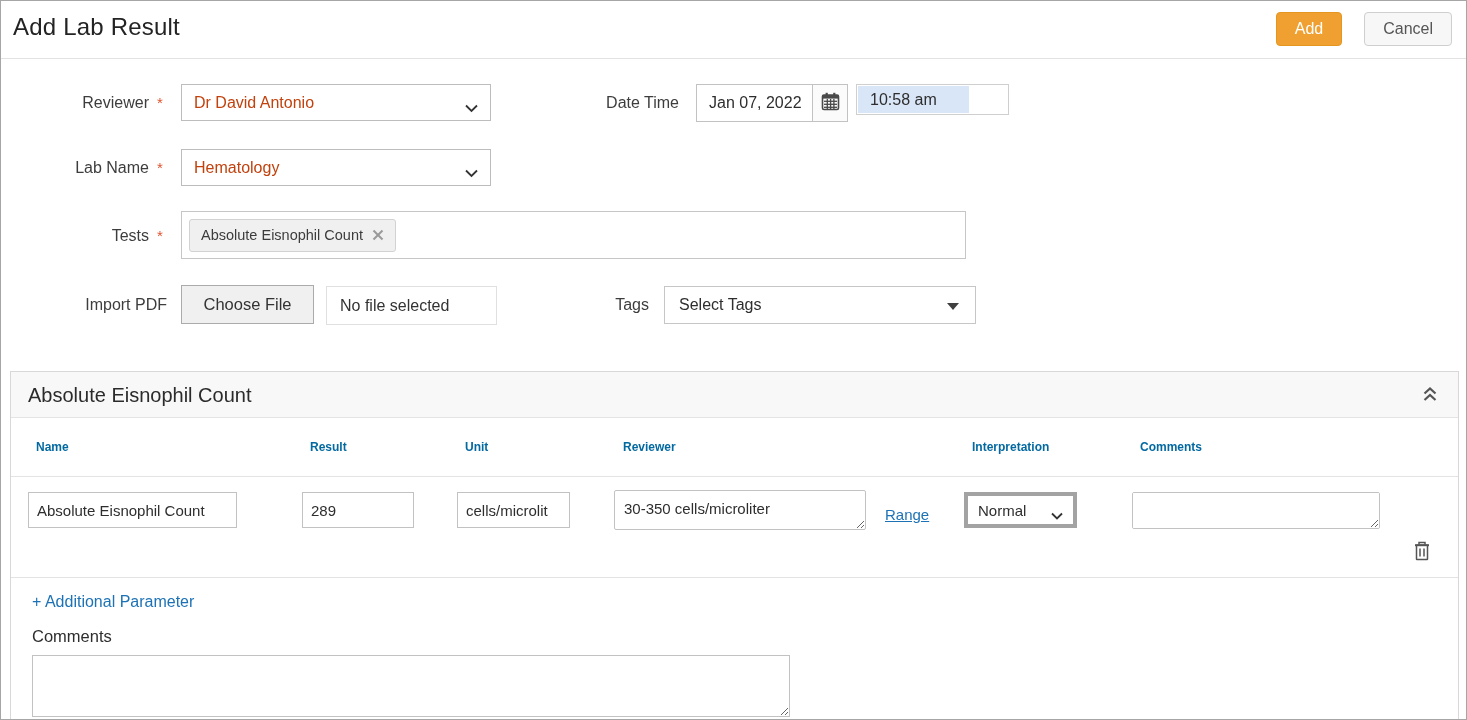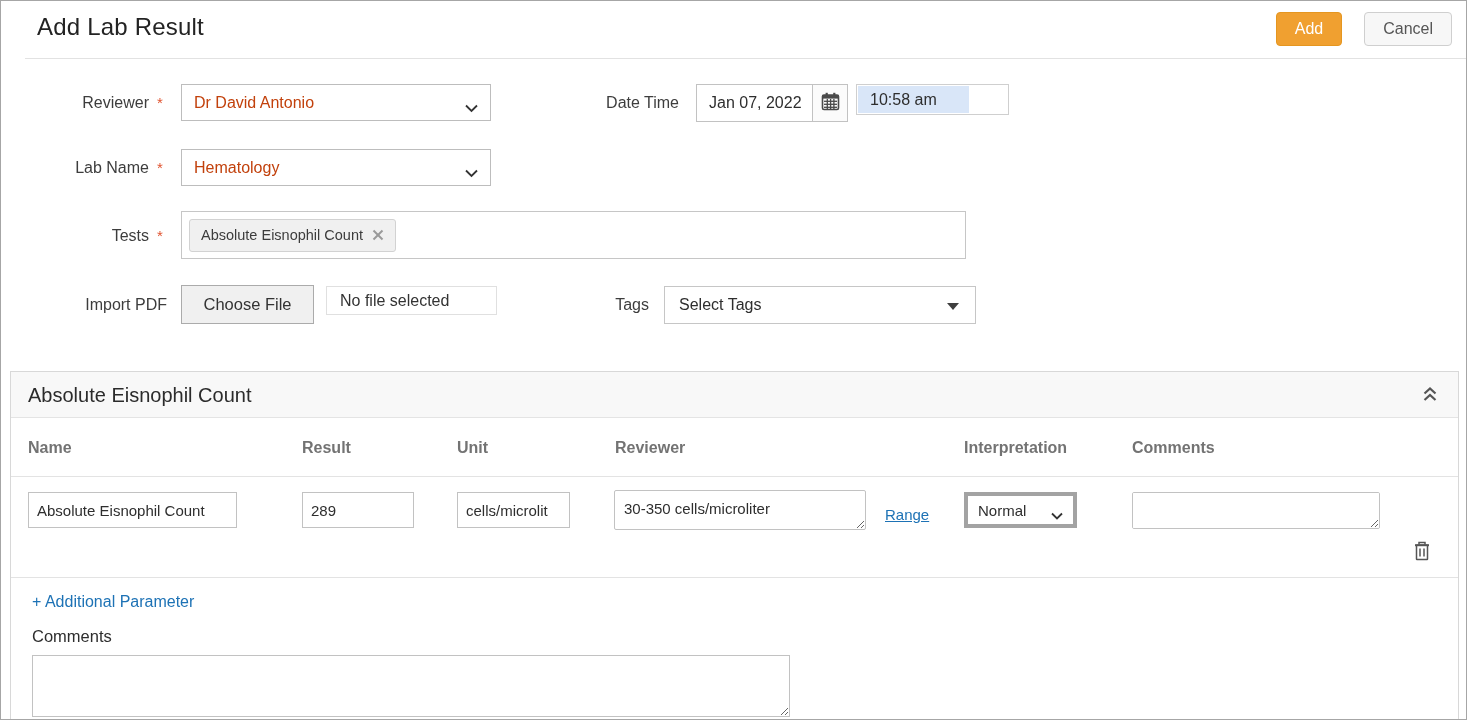--- a/index.html
+++ b/index.html
@@ -19,21 +19,20 @@
     overflow: hidden;
   }
 
   
   .header {
     position: absolute;
     top: 0; left: 0; right: 0;
     height: 58px;
     border-bottom: 1px solid #e2e2e2;
     background: #fff;
-    margin-left: 24px;
   }
   .page-title {
     position: absolute;
     left: 12px; top: 12px;
     font-size: 24px;
     font-weight: 400;
     color: #232323;
     letter-spacing: 0.2px;
   }
   .header-actions {
@@ -176,21 +175,21 @@
     background: #f0f0f0;
     border: 1px solid #ababab;
     font-size: 16.5px;
     color: #333;
     cursor: pointer;
     font-family: "Liberation Sans", sans-serif;
   }
   .file-status {
     position: absolute;
     left: 325px; top: 285px;
-    width: 171px; height: 29px;
+    width: 171px; height: 39px;
     border: 1px solid #e0e0e0;
     display: flex; align-items: center;
     padding-left: 13px;
     font-size: 16px;
     color: #333;
   }
   .tags-label {
     position: absolute;
     left: 597px; top: 285px;
     width: 51px;
@@ -251,23 +250,24 @@
   }
   .table-head {
     position: relative;
     height: 59px;
     border-bottom: 1px solid #e3e3e3;
   }
   .th {
     position: absolute;
     top: 0;
     line-height: 59px;
-    font-size: 16px;
+    font-size: 12px;
     font-weight: 700;
-    color: #737373;
+    color: #0369a1;
+    margin-left: 8px;
   }
   .th-name { left: 17px; }
   .th-result { left: 291px; }
   .th-unit { left: 446px; }
   .th-reference { left: 604px; }
   .th-interpretation { left: 953px; }
   .th-comments { left: 1121px; }
 
   .param-row {
     position: relative;

